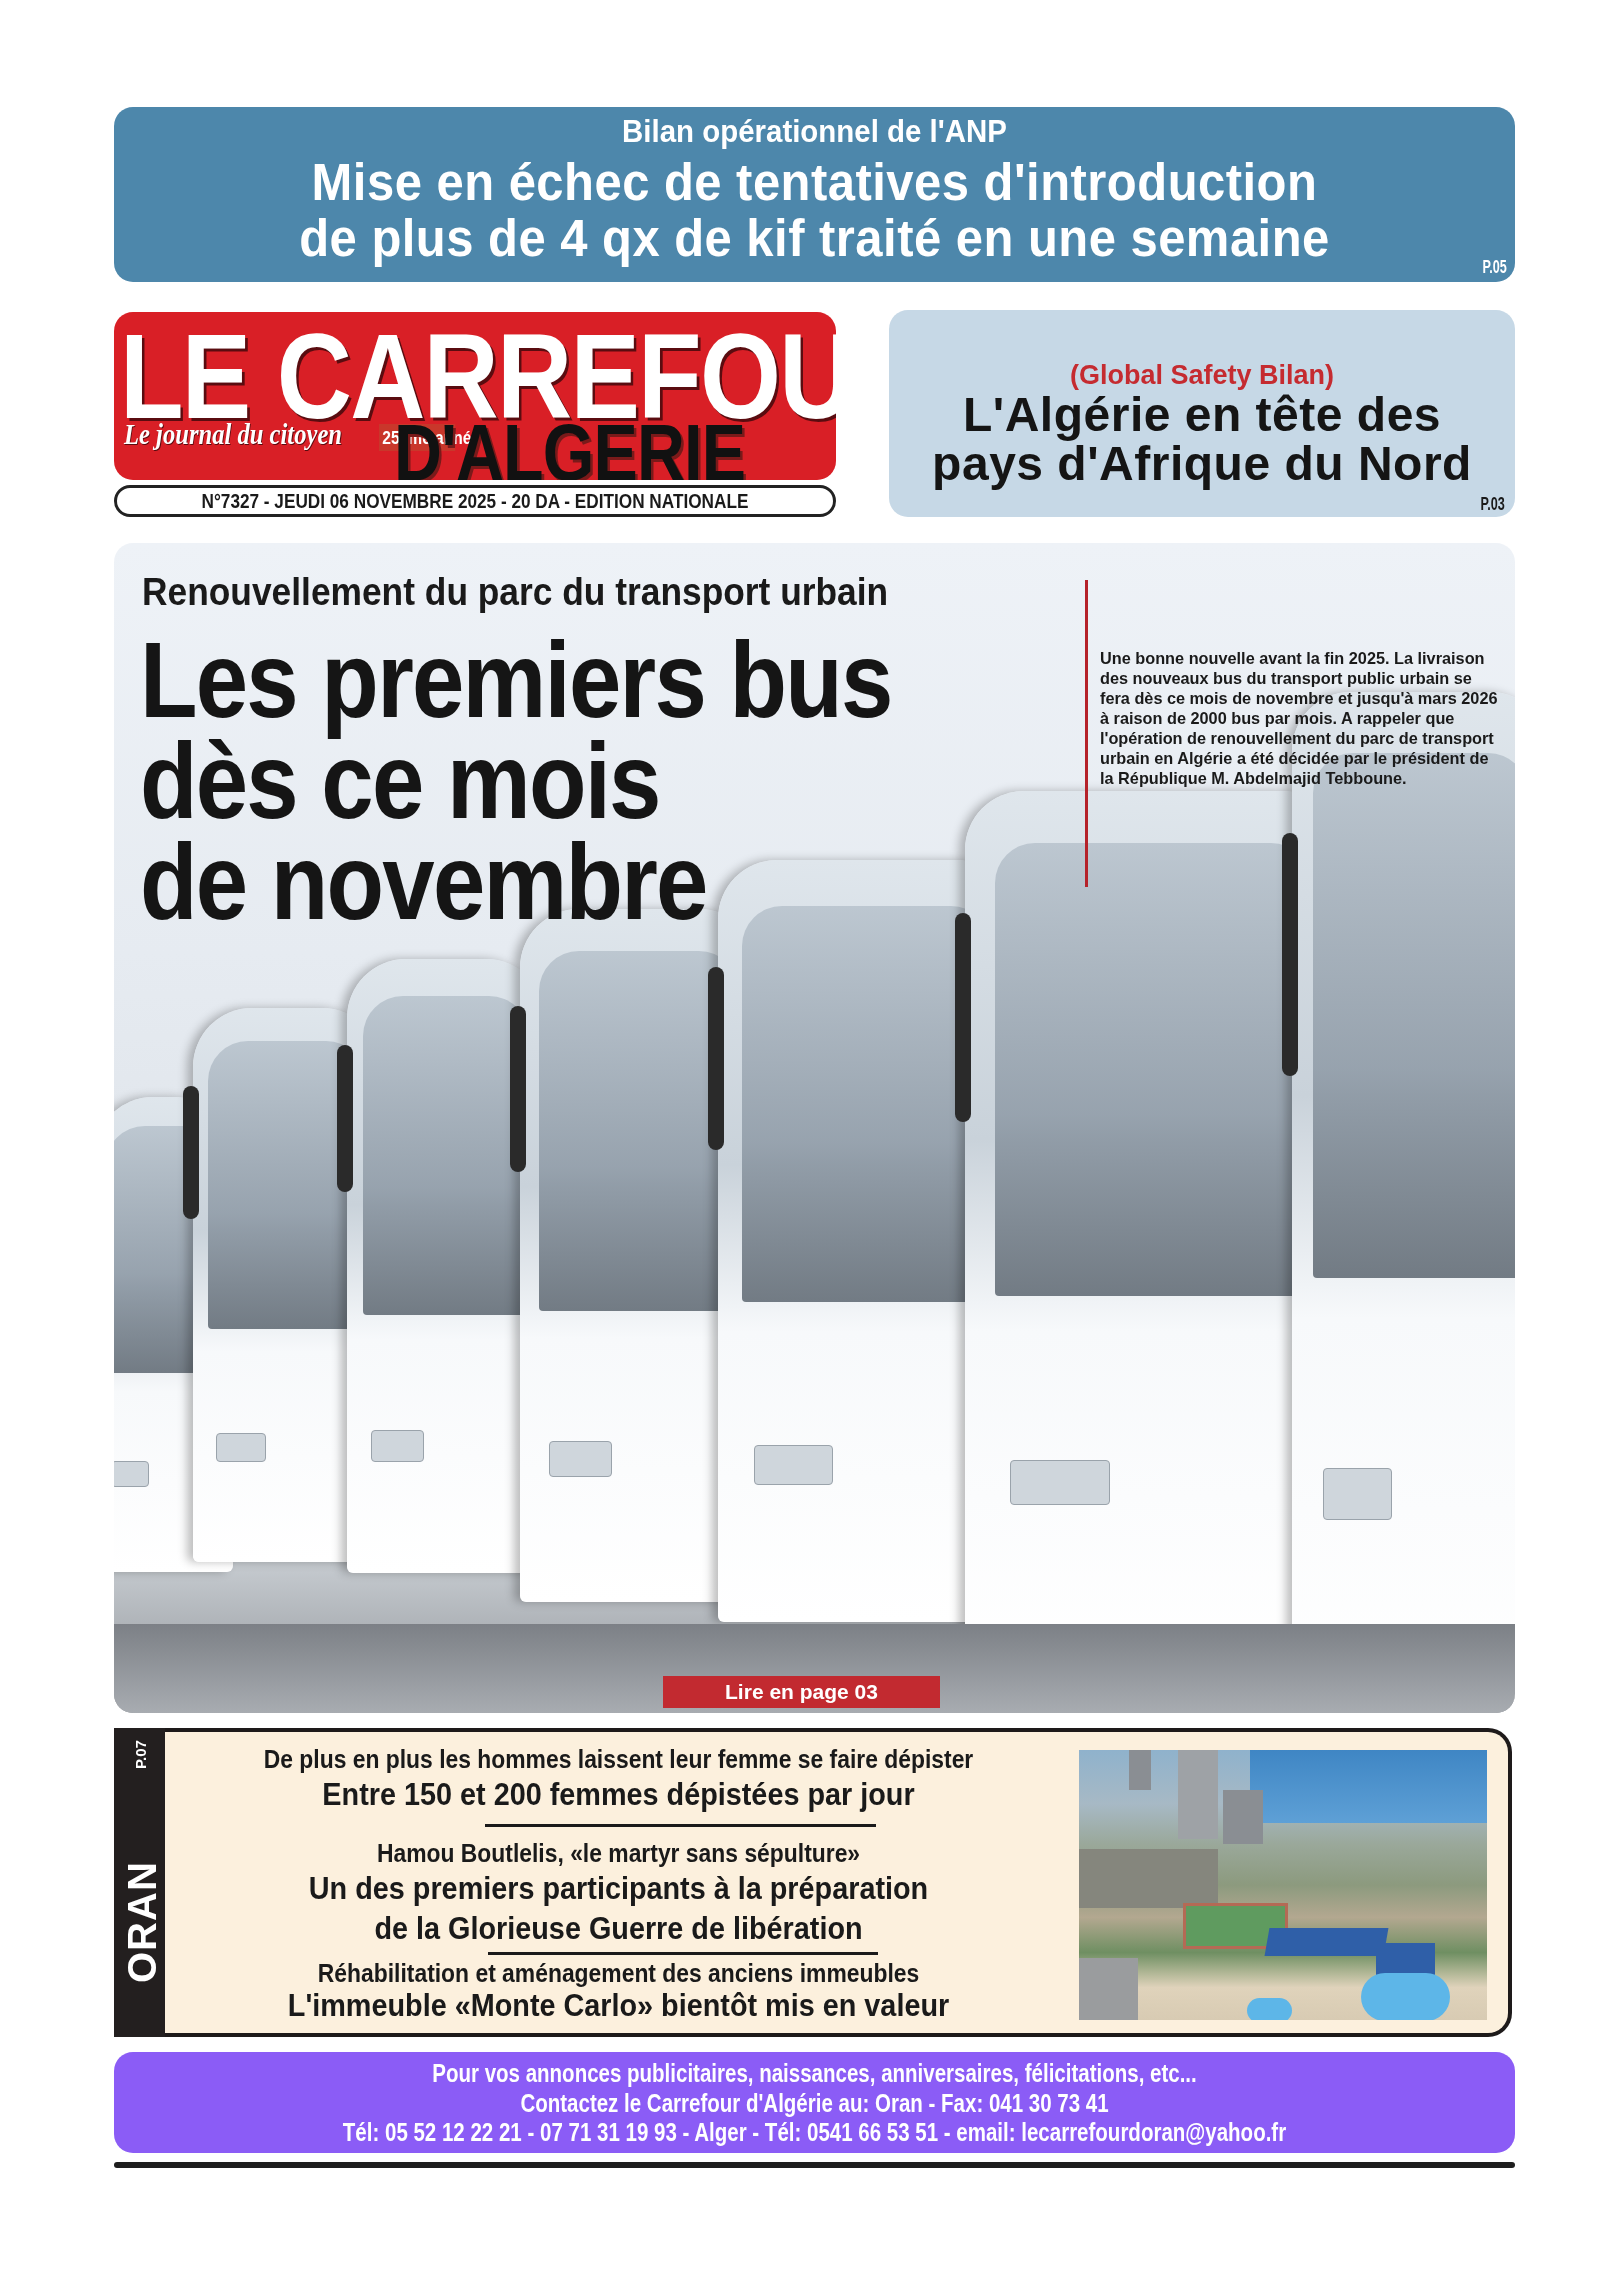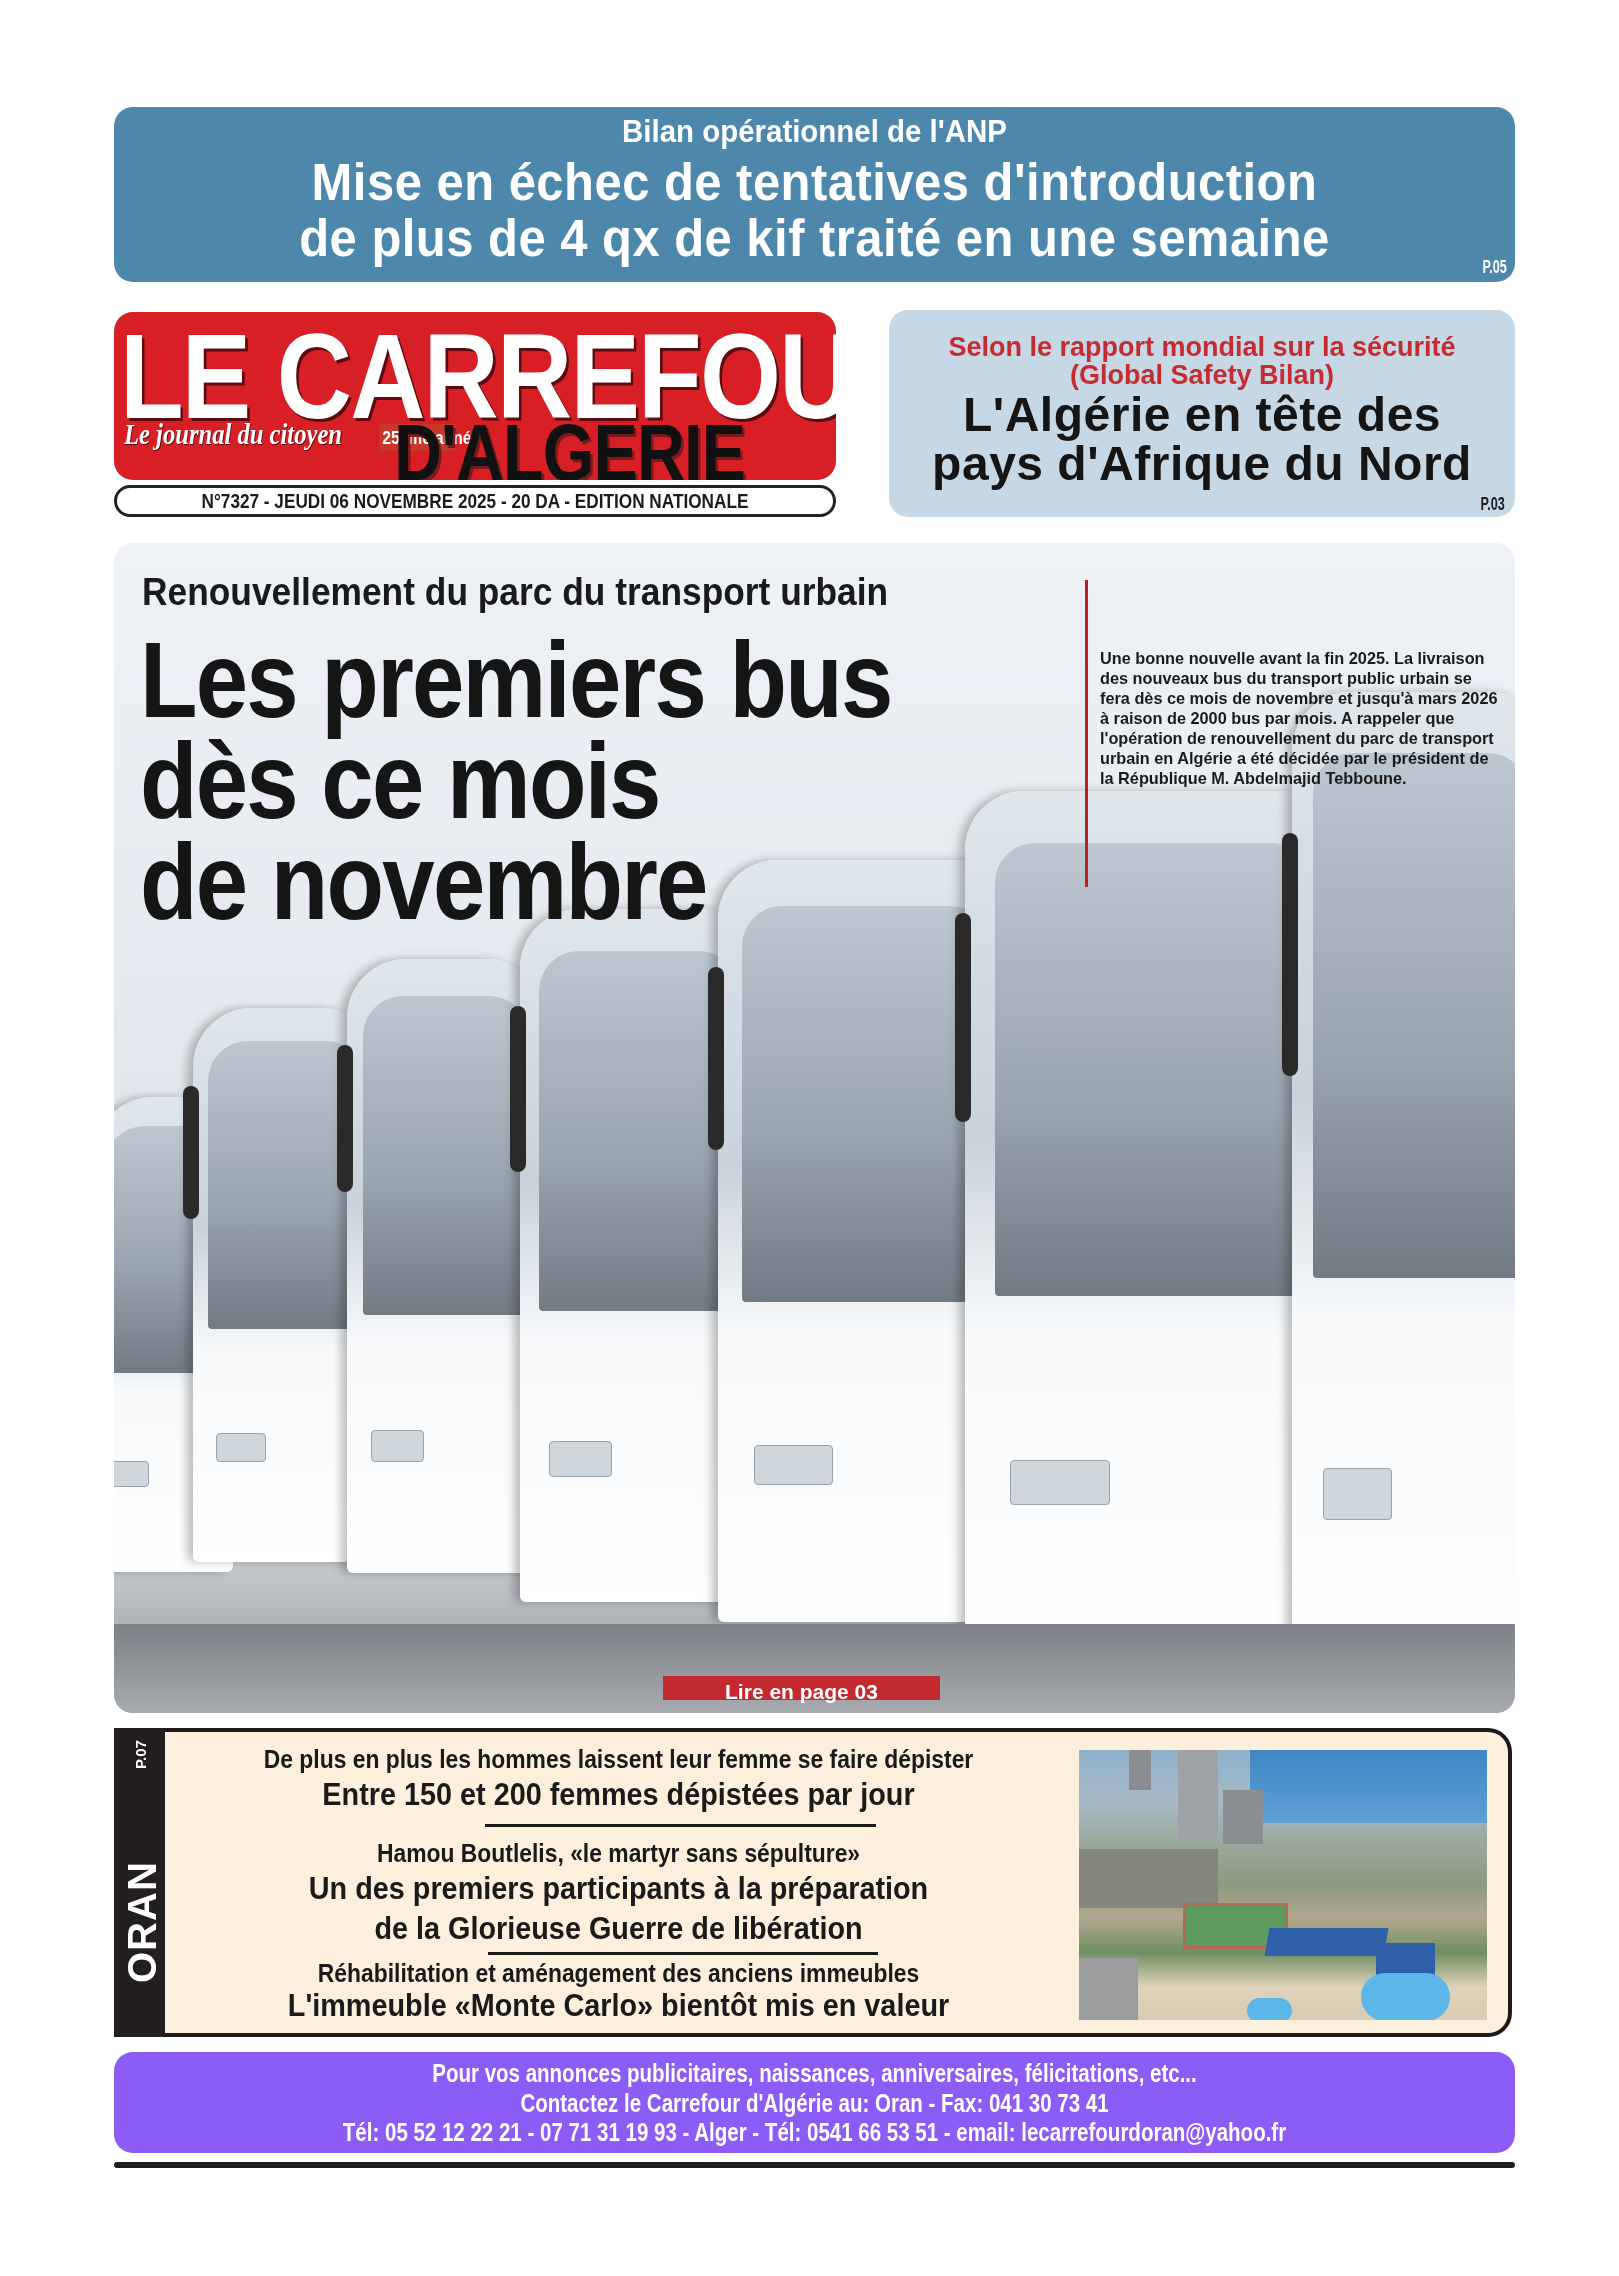--- a/index.html
+++ b/index.html
@@ -48,21 +48,21 @@
                border-radius:40px 40px 4px 4px; opacity:0.85; }
   .bus .mirror { position:absolute; width:16px; top:14%; height:24%; background:#2a2a2a; border-radius:10px; left:-10px; }
   .bus .light { position:absolute; bottom:18%; left:12%; width:26%; height:5%; background:#cfd6dc; border:1px solid #9aa3ab; border-radius:4px; }
   #main-story .ground { position:absolute; left:0; right:0; bottom:0; height:89px; background:linear-gradient(180deg,#7c8086,#a8acb1); }
   #main-story .kicker { position:absolute; left:28px; top:28px; font-size:38px; font-weight:bold; color:#1a1a1a; white-space:nowrap;
                         transform:scaleX(0.93); transform-origin:left top; }
   #main-story .headline { position:absolute; left:26px; top:87px; font-size:107px; font-weight:bold; color:#151515; line-height:101px;
                           letter-spacing:-2px; transform:scaleX(0.88); transform-origin:left top; white-space:nowrap; }
   #main-story .divider { position:absolute; left:971px; top:37px; width:3px; height:307px; background:#b5222a; }
   #main-story .lede { position:absolute; left:986px; top:73px; width:406px; font-size:16.3px; font-weight:bold; line-height:20px; color:#1a1a1a;margin-top:32px; }
-  #main-story .readmore { position:absolute; left:549px; top:1133px; width:277px; height:24px; background:#c22a30; color:#fff;
+  #main-story .readmore { position:absolute; left:549px; top:1133px; width:277px; height:32px; background:#c22a30; color:#fff;
                           text-align:center; font-size:21px; font-weight:bold; line-height:32px; }
 
   
   #oran-box { left:114px; top:1728px; width:1394px; height:301px; background:#fcf0dd; border:4px solid #1e1a1a; border-left:none;
               border-radius:0 24px 24px 0; }
   #oran-box .strip { position:absolute; left:0; top:-4px; width:51px; height:309px; background:#231f1f; }
   #oran-box .strip .name { position:absolute; left:-26px; top:178px; width:109px; transform:rotate(-90deg); color:#fff; font-size:40px; font-weight:bold;
                            letter-spacing:1px; text-align:center; }
   #oran-box .strip .pageref { position:absolute; left:6px; top:18px; width:40px; transform:rotate(-90deg); color:#fff; font-size:15px; font-weight:bold; text-align:center; }
   #oran-box .text { position:absolute; left:59px; top:0; width:891px; text-align:center; }
@@ -96,21 +96,20 @@
   <div class="title">LE CARREFOUR</div>
   <div class="tagline">Le journal du citoyen</div>
   <div class="year">25ème année</div>
   <div class="sub">D'ALGERIE</div>
 </div>
 <div id="datebar" class="abs">
   <span>N°7327 - JEUDI 06 NOVEMBRE 2025 - 20 DA - EDITION NATIONALE</span>
 </div>
 
 <div id="right-teaser" class="abs">
-  <div class="kicker k1">Selon le rapport mondial sur la sécurité</div>
   <div class="kicker k2">(Global Safety Bilan)</div>
   <div class="head h1">L'Algérie en tête des</div>
   <div class="head h2">pays d'Afrique du Nord</div>
   <div class="pageref">P.03</div>
 </div>
 
 <div id="main-story" class="abs">
   <div>
     <div class="bus" style="left:-20px; top:554px; width:139px; height:475px;">
         <div class="wind"></div>

